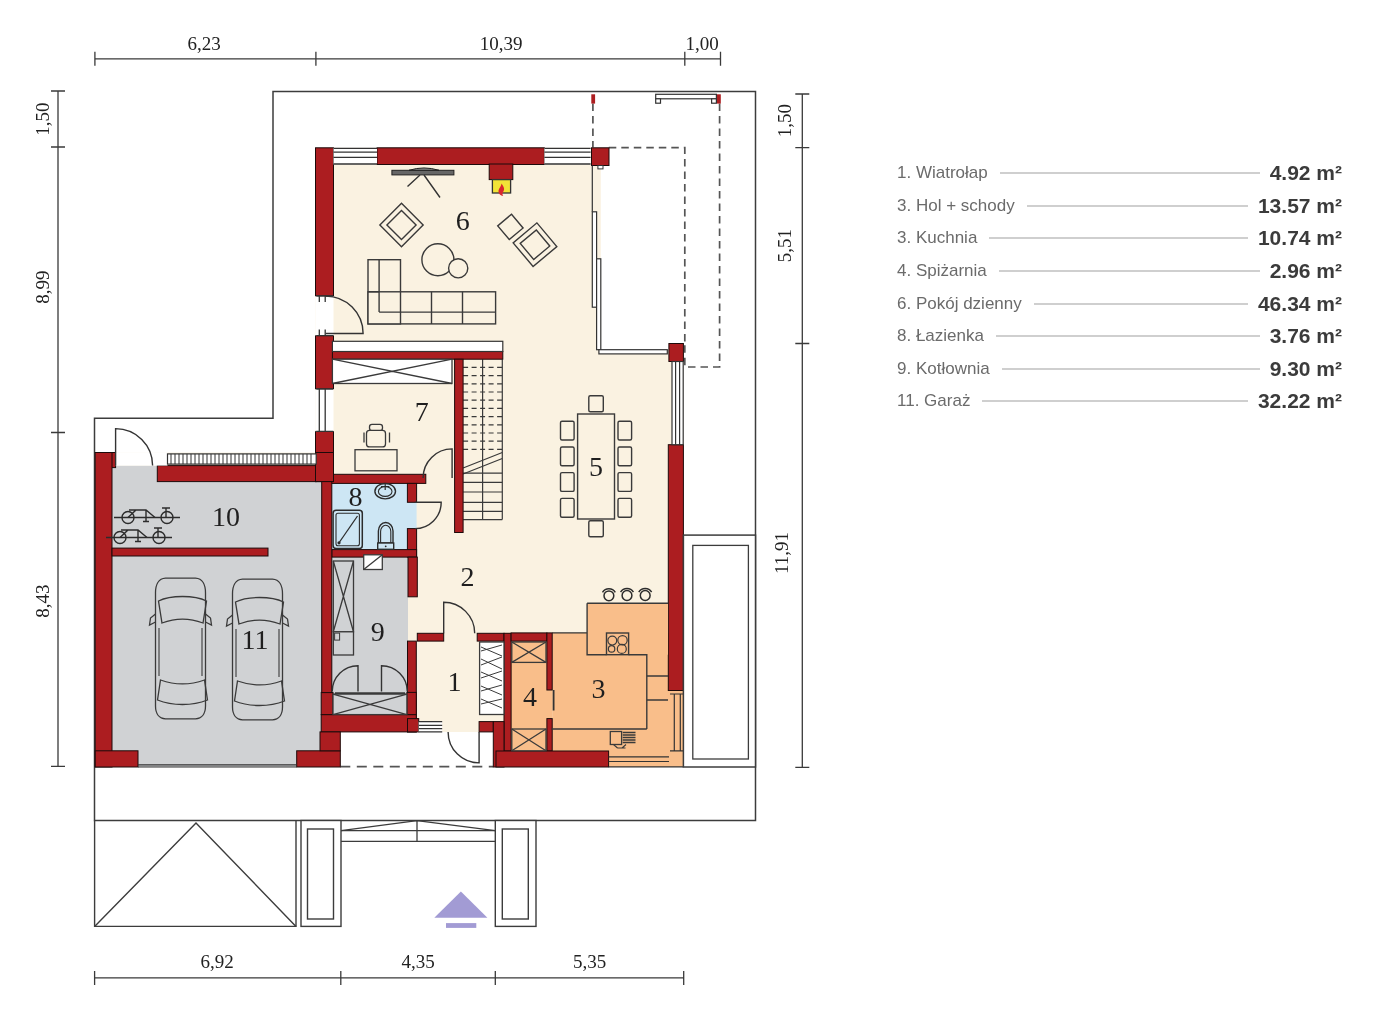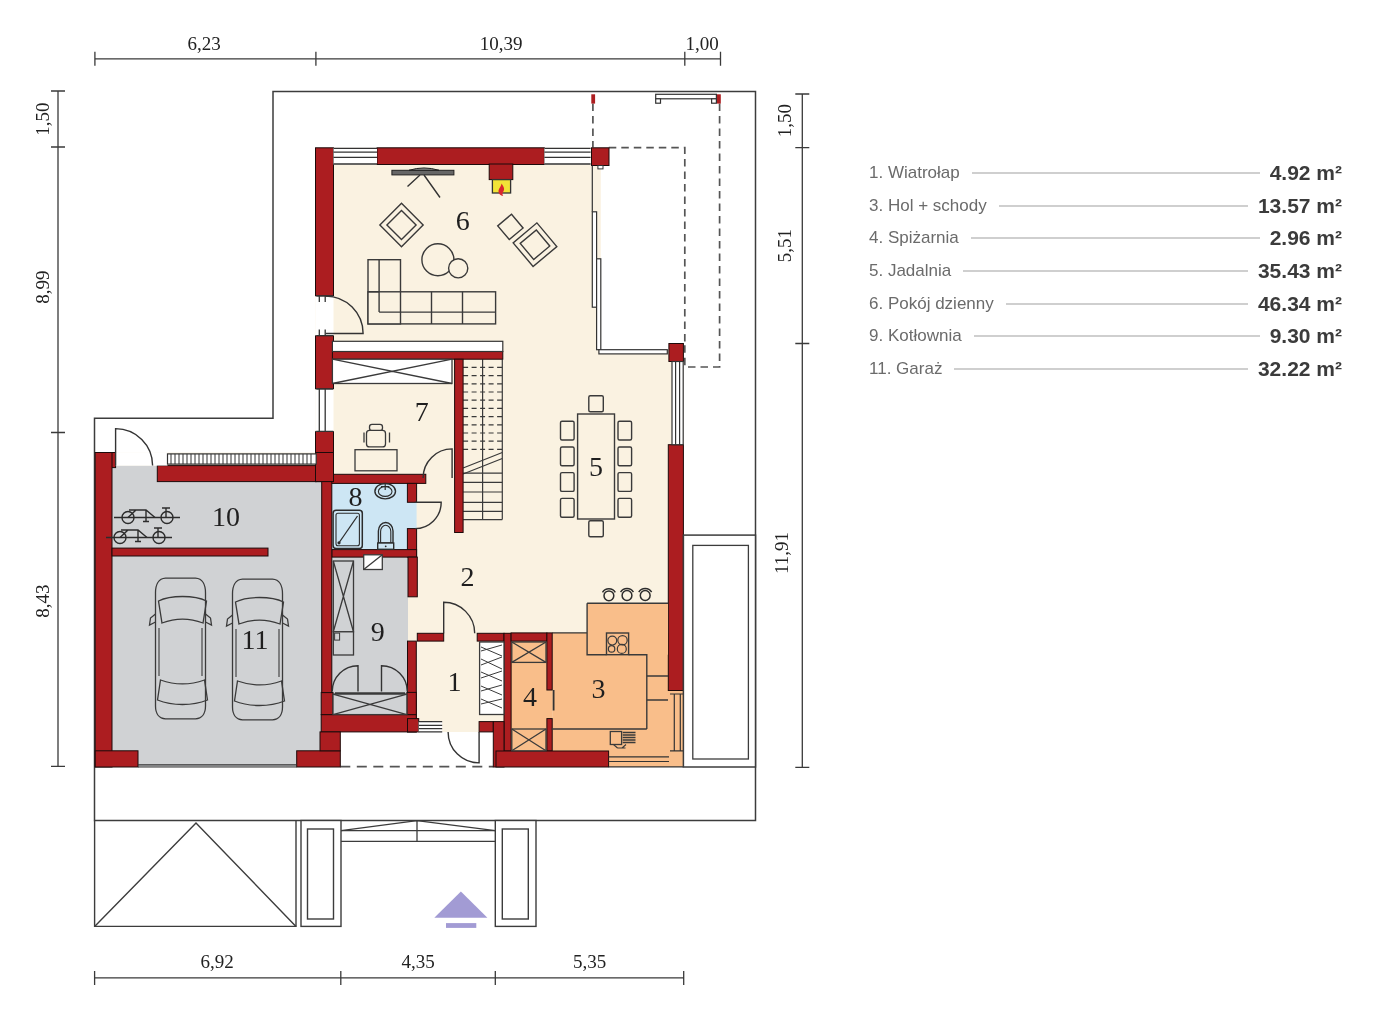--- a/index.html
+++ b/index.html
@@ -1,19 +1,19 @@
 <!DOCTYPE html>
 <html><head>
 <meta charset="utf-8">
 <style>
   html,body{margin:0;padding:0;background:#fff;width:1400px;height:1029px;overflow:hidden;}
   body{font-family:"Liberation Sans", sans-serif;position:relative;}
   #plan{position:absolute;left:0;top:0;}
   #legend{position:absolute;left:869px;top:157px;width:473px;}
-  .row{display:flex;align-items:center;height:32.6px;}
+  .row{display:flex;align-items:center;height:32.6px;margin-left:28px;}
   .nm{font-size:17px;color:#6b6b6b;white-space:nowrap;}
   .ld{flex:1;height:2px;background:#cfcfcf;margin:0 10px 0 12px;}
   .ar{font-size:21px;font-weight:bold;color:#3b3b3b;white-space:nowrap;}
 </style>
 </head>
 <body>
 <svg id="plan" width="1400" height="1029" viewBox="0 0 1400 1029" xmlns="http://www.w3.org/2000/svg">
 
 <path d="M273,91.5 H755.5 V820.5 H94.5 V418.3 H273 Z" fill="#ffffff" stroke="#3c3c3c" stroke-width="1.5"></path>
 
@@ -473,40 +473,45 @@
       <span class="ld"></span>
       <span class="ar">4.92 m²</span>
     </div>
 
 <div class="row">
       <span class="nm">3. Hol + schody</span>
       <span class="ld"></span>
       <span class="ar">13.57 m²</span>
     </div>
 
+<div class="row">
+      <span class="nm">3. Kuchnia</span>
+      <span class="ld"></span>
+      <span class="ar">10.74 m²</span>
+    </div>
 
 <div class="row">
       <span class="nm">4. Spiżarnia</span>
       <span class="ld"></span>
       <span class="ar">2.96 m²</span>
     </div>
 
-<div class="row">
-      <span class="nm">5. Jadalnia</span>
-      <span class="ld"></span>
-      <span class="ar">35.43 m²</span>
-    </div>
 
 <div class="row">
       <span class="nm">6. Pokój dzienny</span>
       <span class="ld"></span>
       <span class="ar">46.34 m²</span>
     </div>
 
 
+<div class="row">
+      <span class="nm">8. Łazienka</span>
+      <span class="ld"></span>
+      <span class="ar">3.76 m²</span>
+    </div>
 
 <div class="row">
       <span class="nm">9. Kotłownia</span>
       <span class="ld"></span>
       <span class="ar">9.30 m²</span>
     </div>
 
 
 <div class="row">
       <span class="nm">11. Garaż</span>

